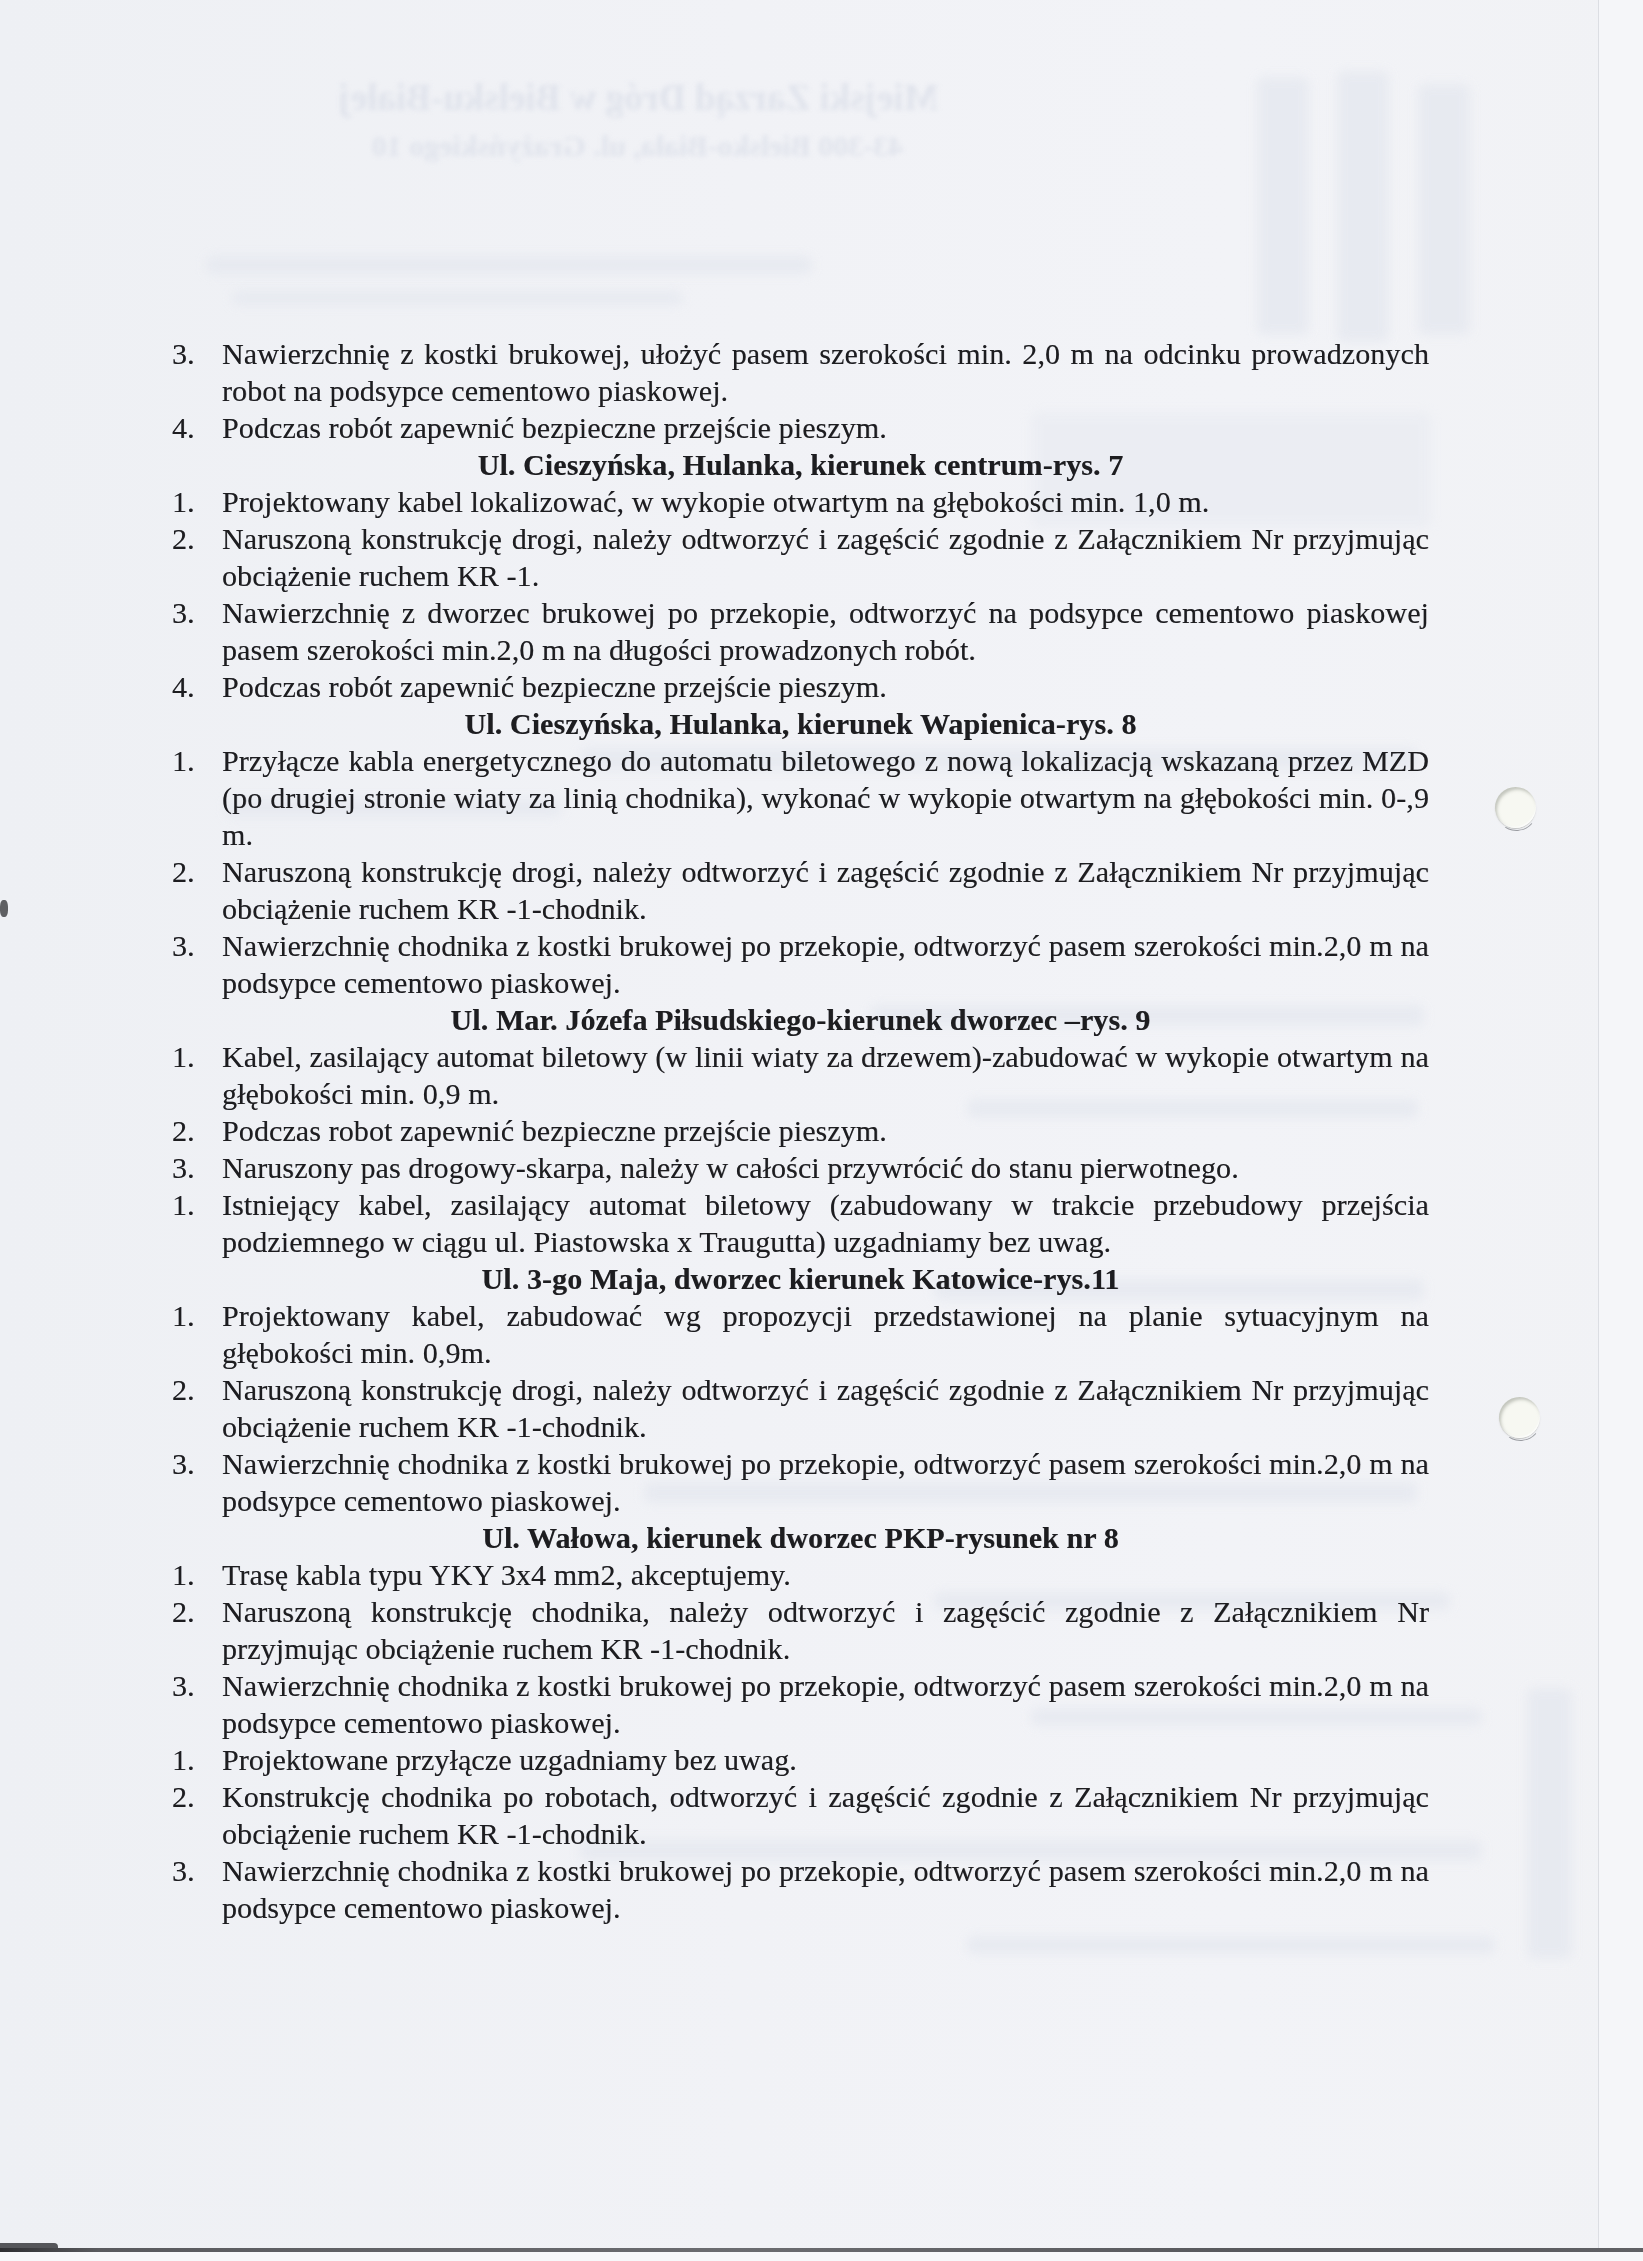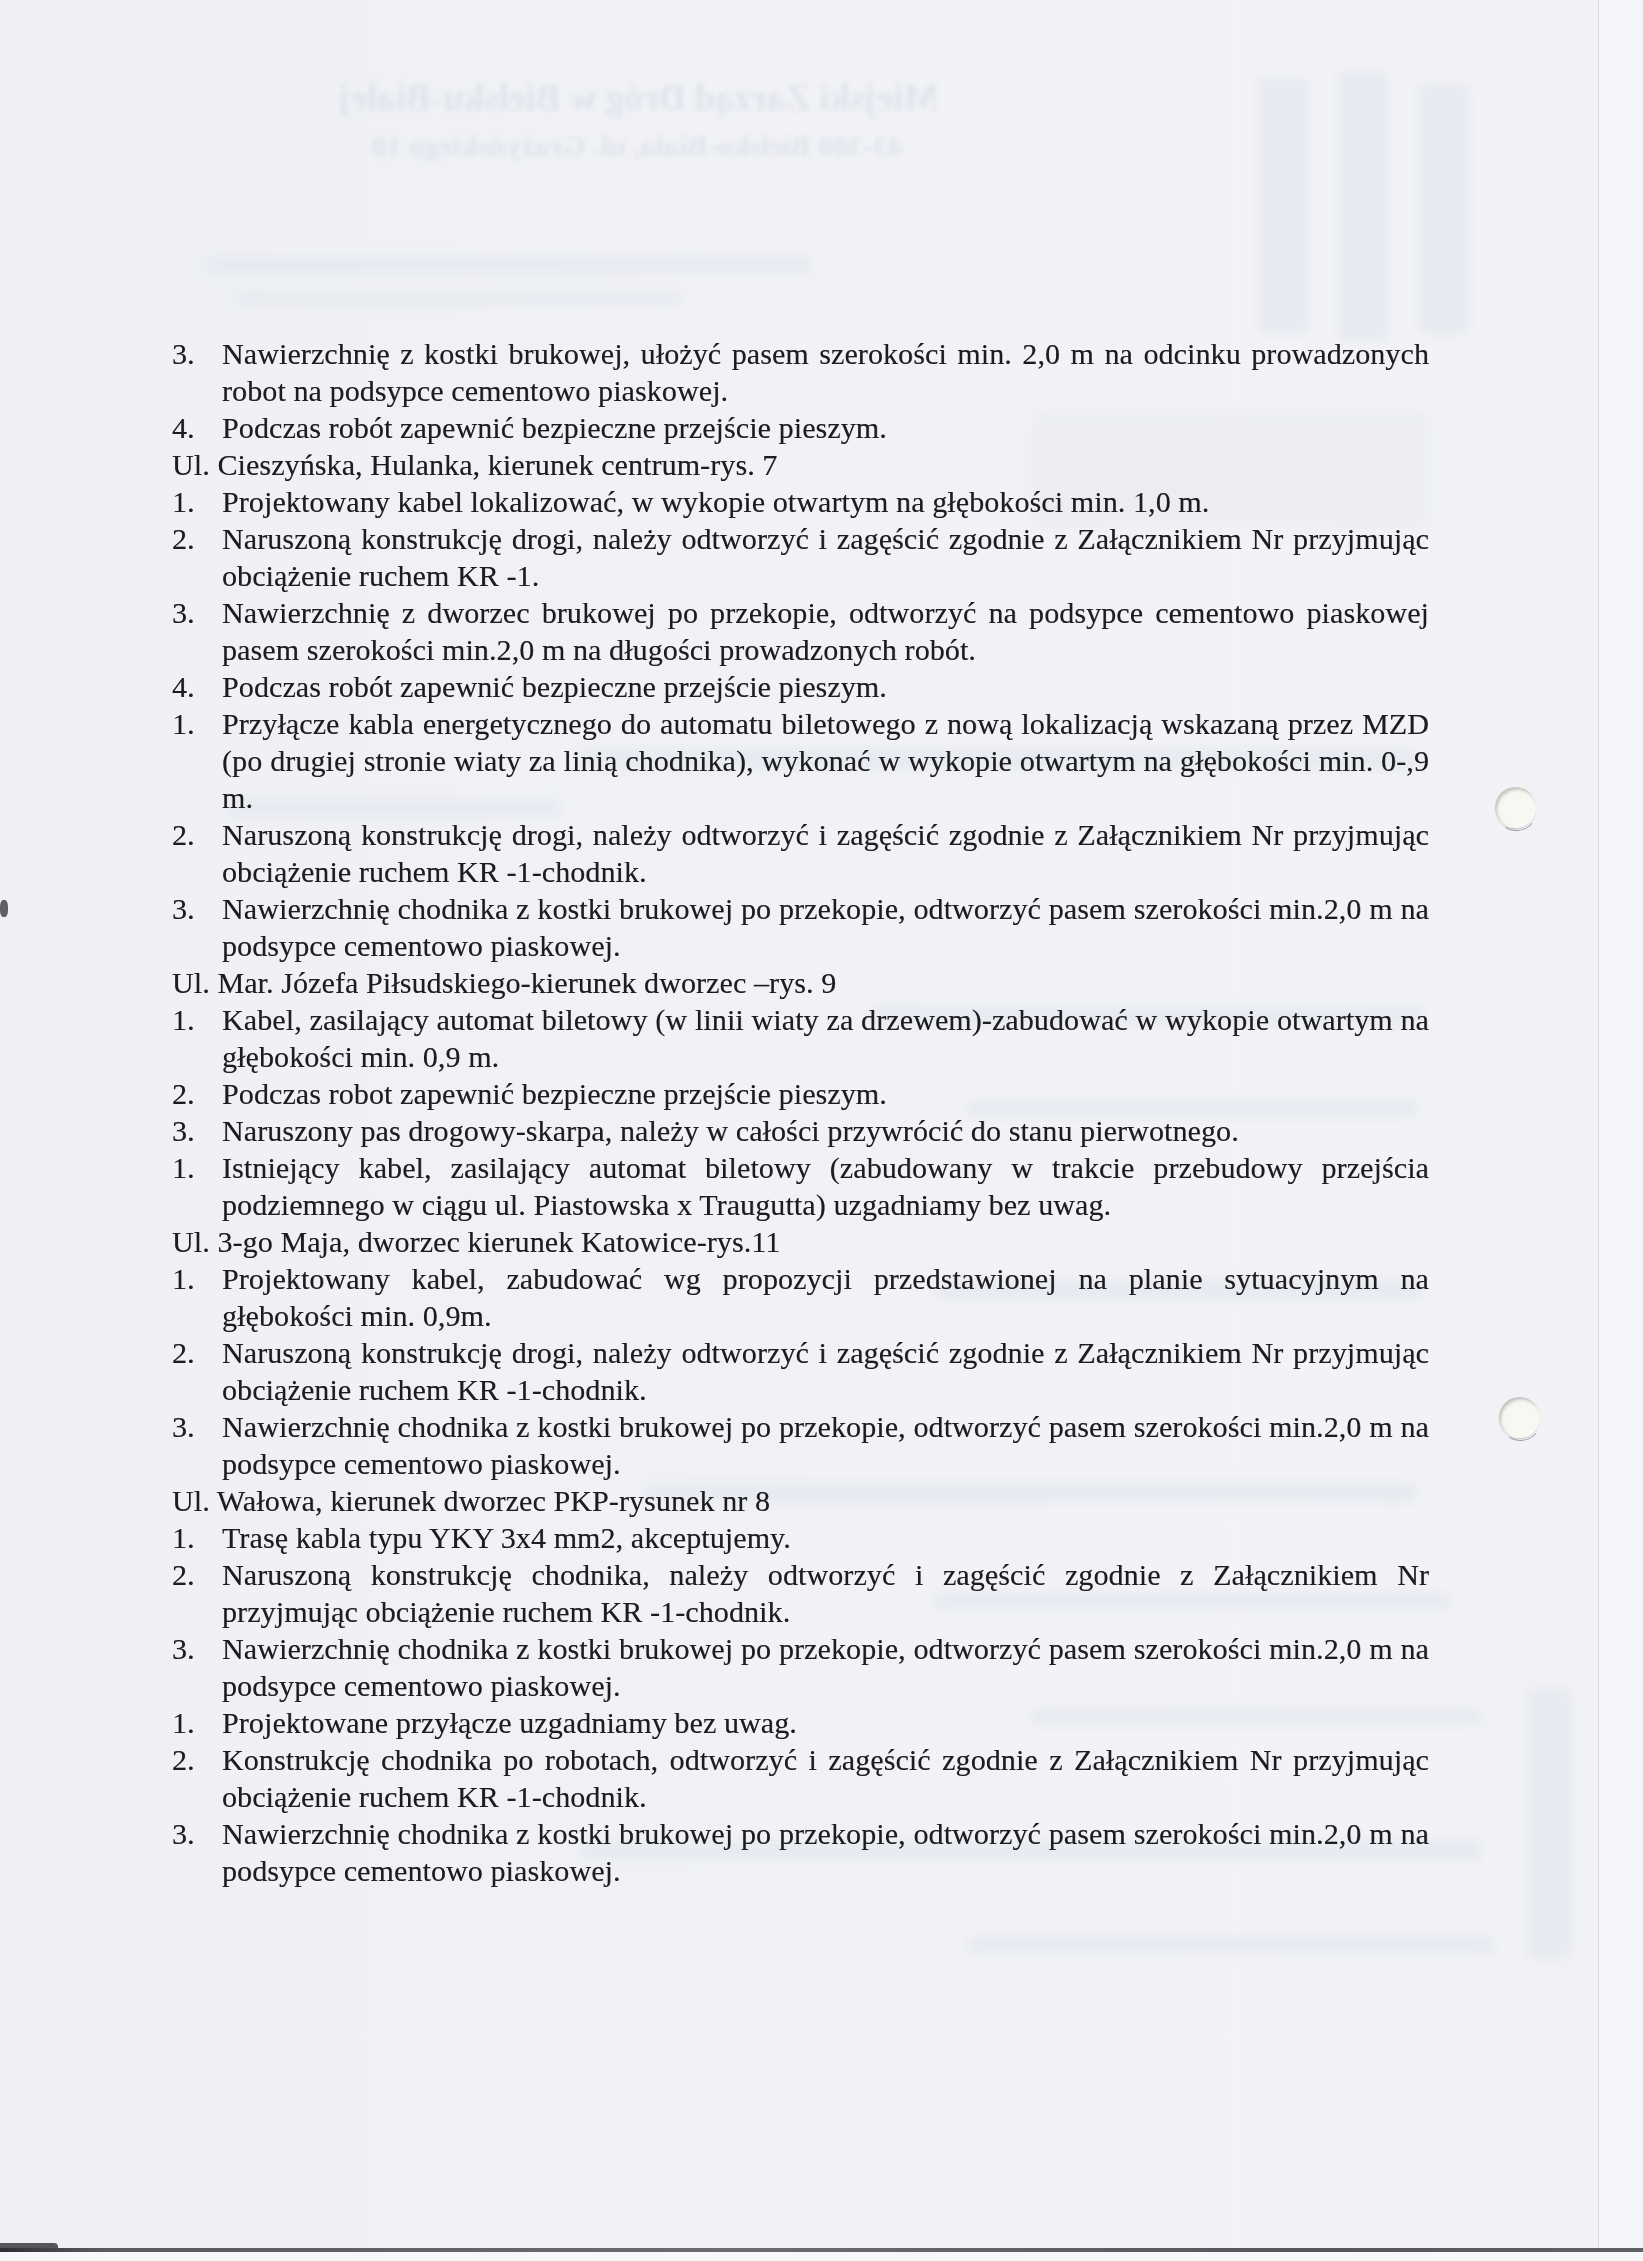--- a/index.html
+++ b/index.html
@@ -64,21 +64,21 @@
   .doc {
     position:absolute; left:172px; top:335px; width:1257px;
     color:#1d1d20; font-size:30px; line-height:37px;
     letter-spacing:0.1px;
     text-shadow:0.3px 0.4px 0.6px rgba(20,20,28,0.45);
   }
   .item {
     position:relative; padding-left:50px; text-align:justify;
   }
   .item .num { position:absolute; left:0; top:0; }
-  .sec-heading { font-weight:normal; text-align:left; }
+  .sec-heading { font-weight:bold; text-align:center; }
 </style>
 </head>
 <body>
 
 <div class="paper"></div>
 <div class="right-strip"></div>
 
 <div class="ghost-text" style="left:155px; top:76px; width:967px; font-size:37px;">Miejski Zarząd Dróg w Bielsku-Białej</div>
 <div class="ghost-text" style="left:193px; top:129px; width:889px; font-size:30px;">43-300 Bielsko-Biała, ul. Grażyńskiego 10</div>
 
@@ -107,20 +107,21 @@
 <div class="page-edge"></div>
 
 <div class="doc" id="doc">
     <div class="item"><span class="num">3.</span><span>Nawierzchnię z kostki brukowej, ułożyć pasem szerokości min. 2,0 m na odcinku prowadzonych robot na podsypce cementowo piaskowej.</span></div>
     <div class="item"><span class="num">4.</span><span>Podczas robót zapewnić bezpieczne przejście pieszym.</span></div>
     <div class="sec-heading">Ul. Cieszyńska, Hulanka, kierunek centrum-rys. 7</div>
     <div class="item"><span class="num">1.</span><span>Projektowany kabel lokalizować, w wykopie otwartym na głębokości min. 1,0 m.</span></div>
     <div class="item"><span class="num">2.</span><span>Naruszoną konstrukcję drogi, należy odtworzyć i zagęścić zgodnie z Załącznikiem Nr przyjmując obciążenie ruchem KR -1.</span></div>
     <div class="item"><span class="num">3.</span><span>Nawierzchnię z dworzec brukowej po przekopie, odtworzyć na podsypce cementowo piaskowej pasem szerokości min.2,0 m na długości prowadzonych robót.</span></div>
     <div class="item"><span class="num">4.</span><span>Podczas robót zapewnić bezpieczne przejście pieszym.</span></div>
+    <div class="sec-heading">Ul. Cieszyńska, Hulanka, kierunek Wapienica-rys. 8</div>
     <div class="item"><span class="num">1.</span><span>Przyłącze kabla energetycznego do automatu biletowego z nową lokalizacją wskazaną przez MZD (po drugiej stronie wiaty za linią chodnika), wykonać w wykopie otwartym na głębokości min. 0-,9 m.</span></div>
     <div class="item"><span class="num">2.</span><span>Naruszoną konstrukcję drogi, należy odtworzyć i zagęścić zgodnie z Załącznikiem Nr przyjmując obciążenie ruchem KR -1-chodnik.</span></div>
     <div class="item"><span class="num">3.</span><span>Nawierzchnię chodnika z kostki brukowej po przekopie, odtworzyć pasem szerokości min.2,0 m na podsypce cementowo piaskowej.</span></div>
     <div class="sec-heading">Ul. Mar. Józefa Piłsudskiego-kierunek dworzec –rys. 9</div>
     <div class="item"><span class="num">1.</span><span>Kabel, zasilający automat biletowy (w linii wiaty za drzewem)-zabudować w wykopie otwartym na głębokości min. 0,9 m.</span></div>
     <div class="item"><span class="num">2.</span><span>Podczas robot zapewnić bezpieczne przejście pieszym.</span></div>
     <div class="item"><span class="num">3.</span><span>Naruszony pas drogowy-skarpa, należy w całości przywrócić do stanu pierwotnego.</span></div>
     <div class="item"><span class="num">1.</span><span>Istniejący kabel, zasilający automat biletowy (zabudowany w trakcie przebudowy przejścia podziemnego w ciągu ul. Piastowska x Traugutta) uzgadniamy bez uwag.</span></div>
     <div class="sec-heading">Ul. 3-go Maja, dworzec kierunek Katowice-rys.11</div>
     <div class="item"><span class="num">1.</span><span>Projektowany kabel, zabudować wg propozycji przedstawionej na planie sytuacyjnym na głębokości min. 0,9m.</span></div>

